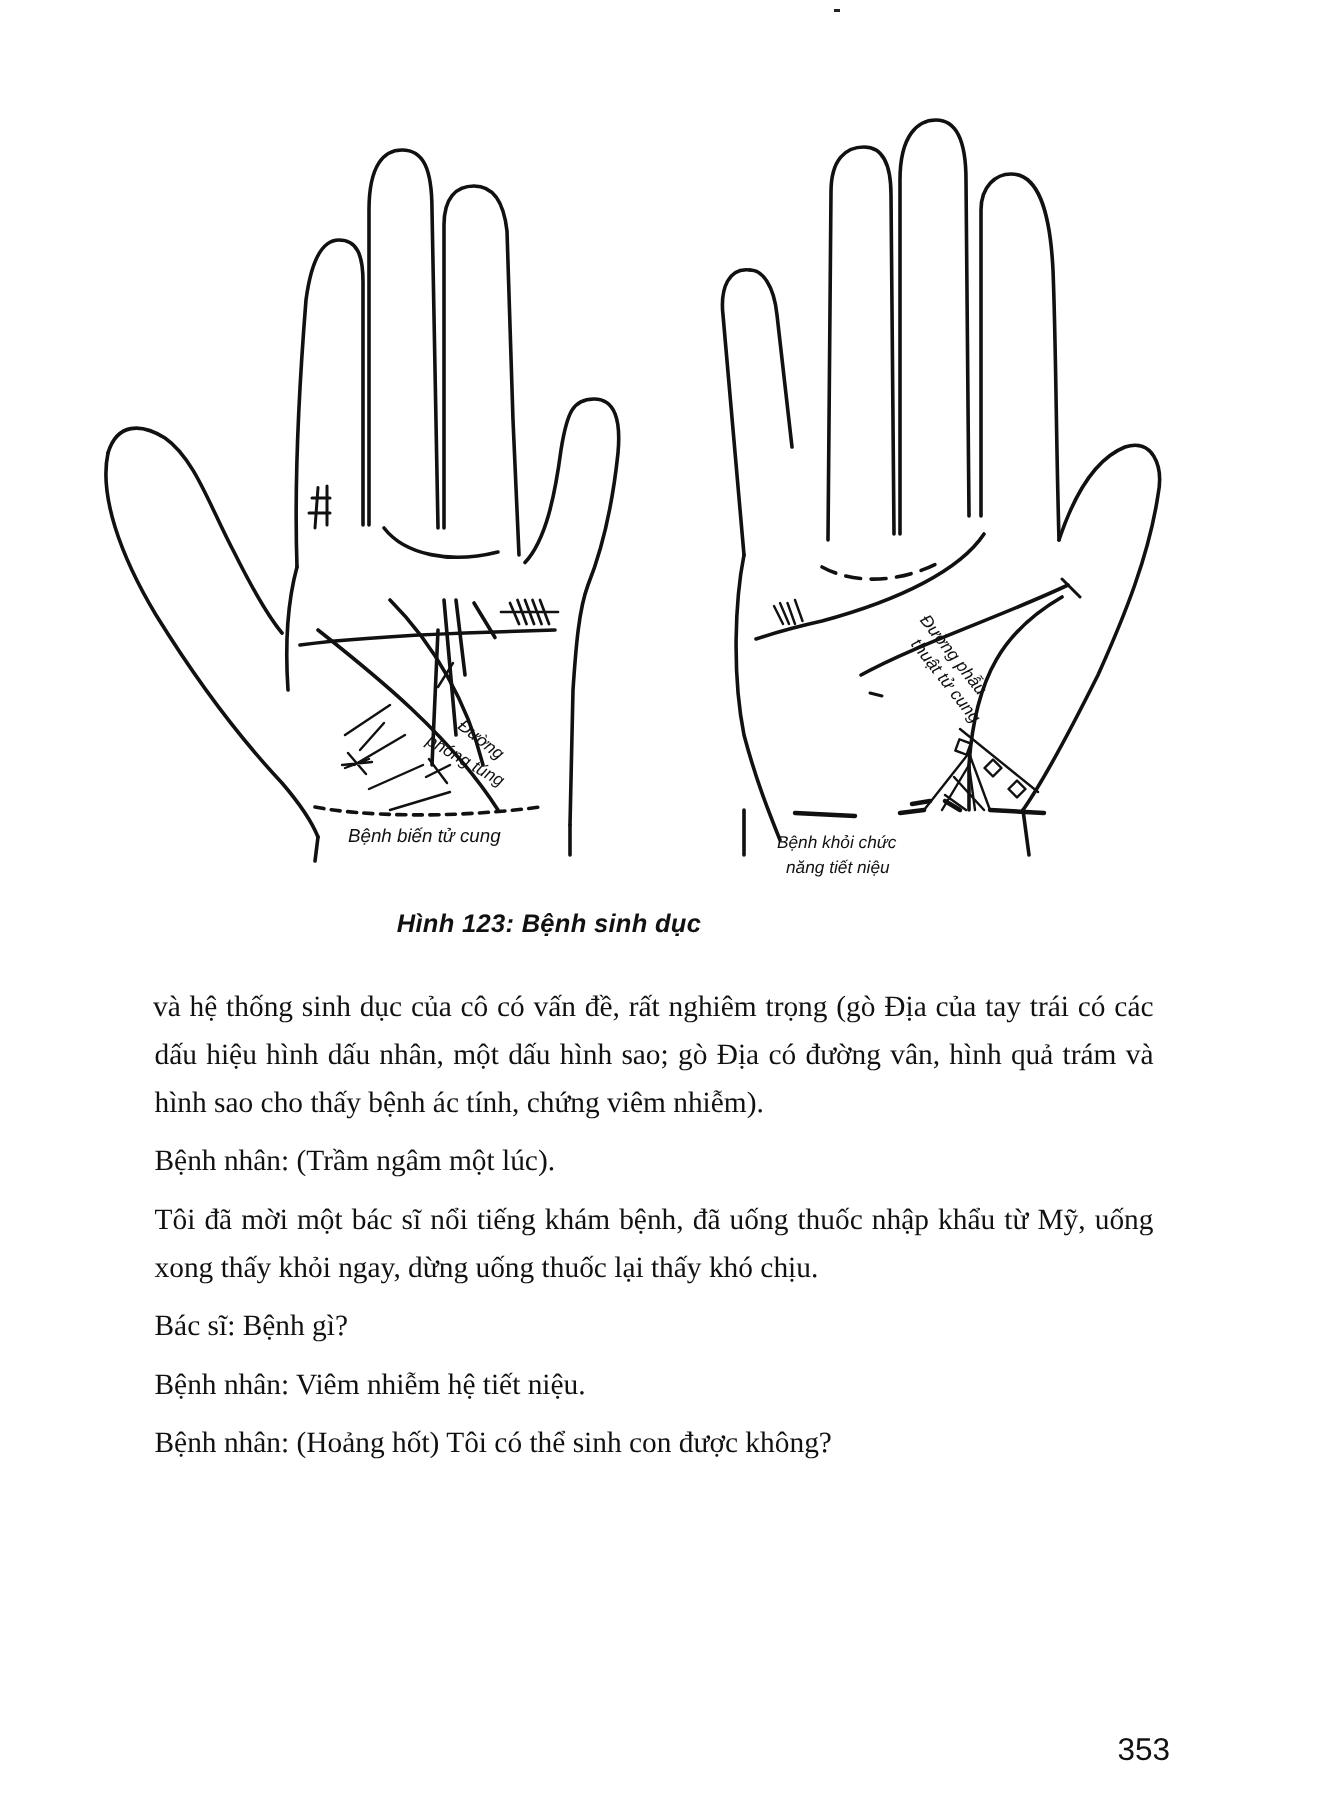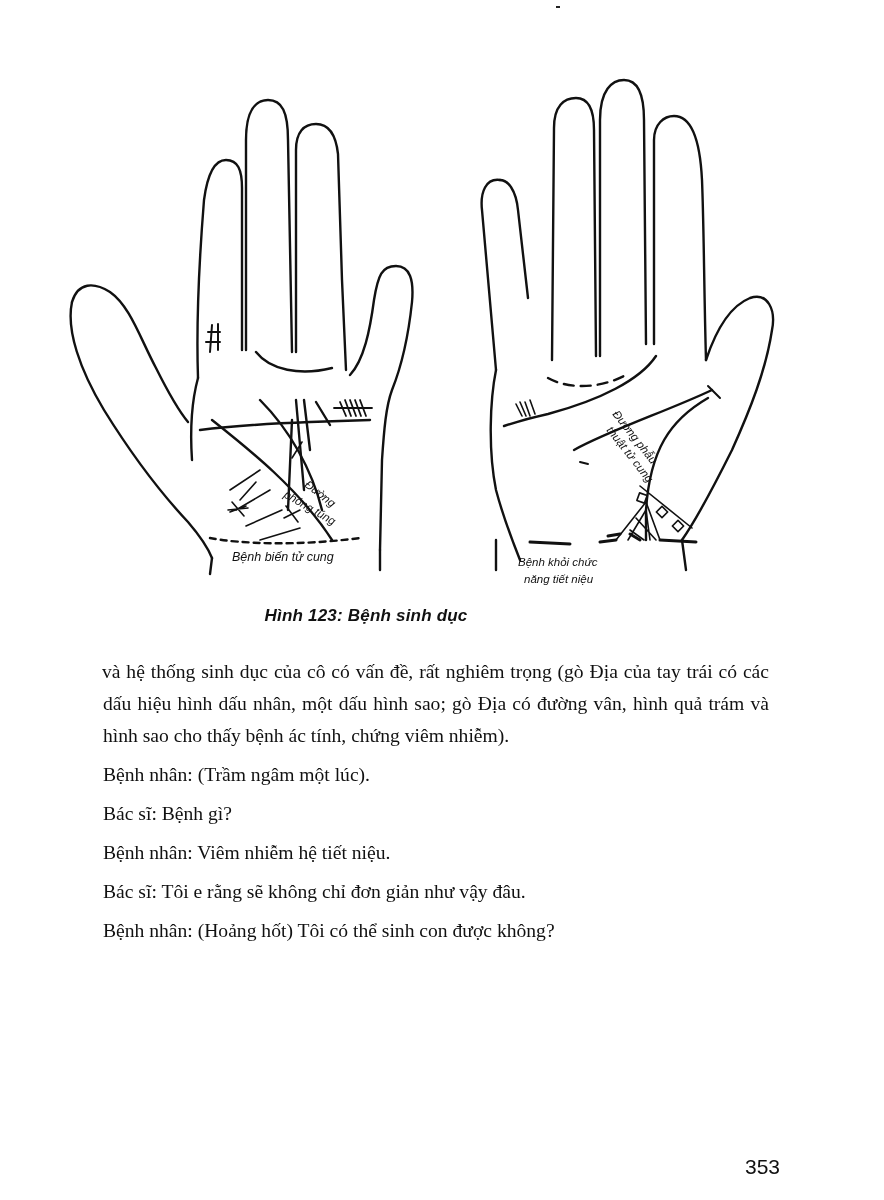--- a/index.html
+++ b/index.html
@@ -107,23 +107,23 @@
   <span class="rot" style="left:554px; top:354px; transform:rotate(52deg);">thuật tử cung</span>
   <span class="lbl" style="left:458px; top:486px; font-size:11.5px;">Bệnh khỏi chức</span>
   <span class="lbl" style="left:464px; top:503px; font-size:11.5px;">năng tiết niệu</span>
 </div>
 
 <div class="caption">Hình 123: Bệnh sinh dục</div>
 
 <div class="text">
   <p style="text-indent:-1px;">và hệ thống sinh dục của cô có vấn đề, rất nghiêm trọng (gò Địa của tay trái có các dấu hiệu hình dấu nhân, một dấu hình sao; gò Địa có đường vân, hình quả trám và hình sao cho thấy bệnh ác tính, chứng viêm nhiễm).</p>
   <p style="text-indent:0;">Bệnh nhân: (Trầm ngâm một lúc).</p>
+  <p>Tôi đã mời một bác sĩ nổi tiếng khám bệnh, đã uống thuốc nhập khẩu từ Mỹ, uống xong thấy khỏi ngay, dừng uống thuốc lại thấy khó chịu.</p>
   <p>Bác sĩ: Bệnh gì?</p>
   <p>Bệnh nhân: Viêm nhiễm hệ tiết niệu.</p>
-  <p>Bác sĩ: Tôi e rằng sẽ không chỉ đơn giản như vậy đâu.</p>
   <p>Bệnh nhân: (Hoảng hốt) Tôi có thể sinh con được không?</p>
 </div>
 
 <div class="pageno">353</div>
 
 <style>
   .text p:not(:first-child) { text-indent:0; padding-left:0; }
   .text p:nth-child(n+2) { text-indent:0; }
 </style>
 

